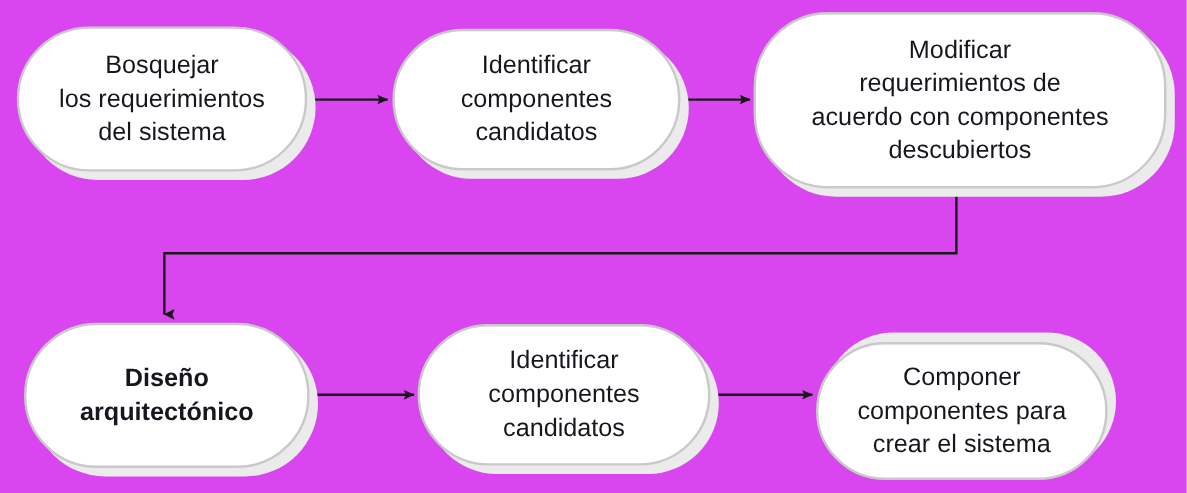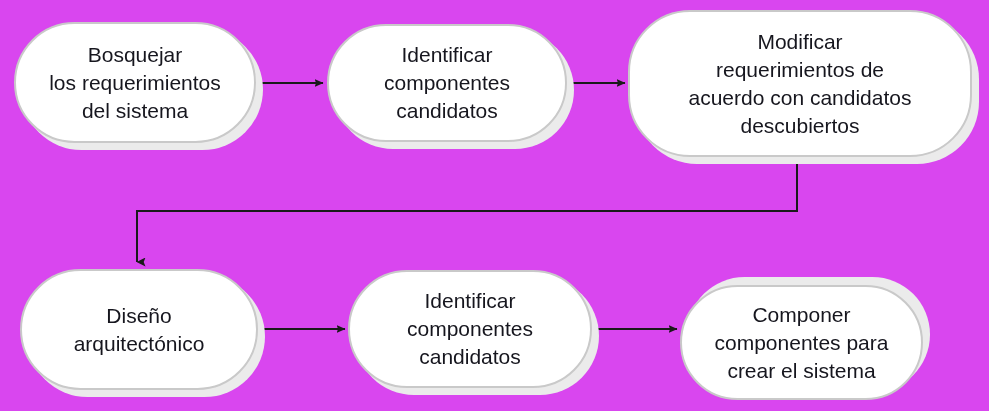--- a/index.html
+++ b/index.html
@@ -105,25 +105,25 @@
 
   <div class="node" style="left:327px; top:24px; width:240px; height:118px;">
     <span class="node-label">Identificar
 componentes
 candidatos</span>
   </div>
 
   <div class="node" style="left:628px; top:10px; width:344px; height:147px;">
     <span class="node-label">Modificar
 requerimientos de
-acuerdo con candidatos
+acuerdo con componentes
 descubiertos</span>
   </div>
 
-  <div class="node" style="left:20px; top:269px; width:238px; height:121px;">
+  <div class="node" style="left:20px; top:269px; width:238px; height:121px;font-weight:bold;">
     <span class="node-label">Diseño
 arquitectónico</span>
   </div>
 
   <div class="node" style="left:348px; top:270px; width:244px; height:118px;">
     <span class="node-label">Identificar
 componentes
 candidatos</span>
   </div>
 

